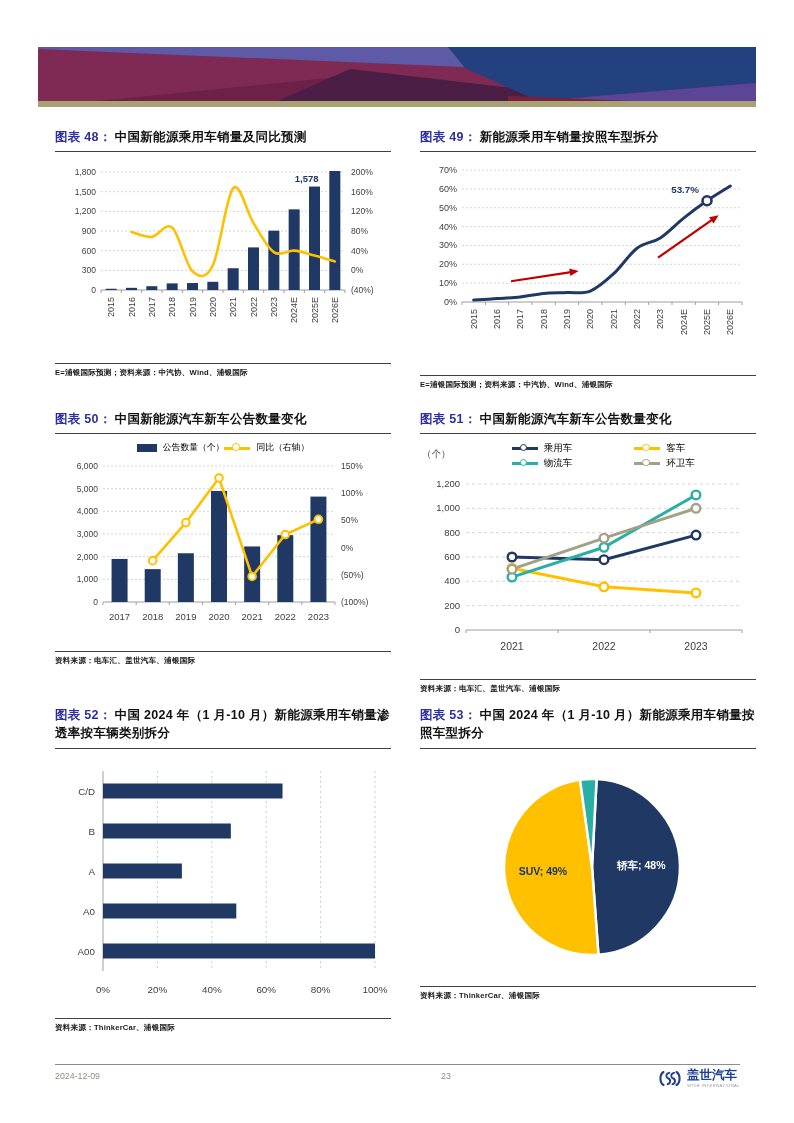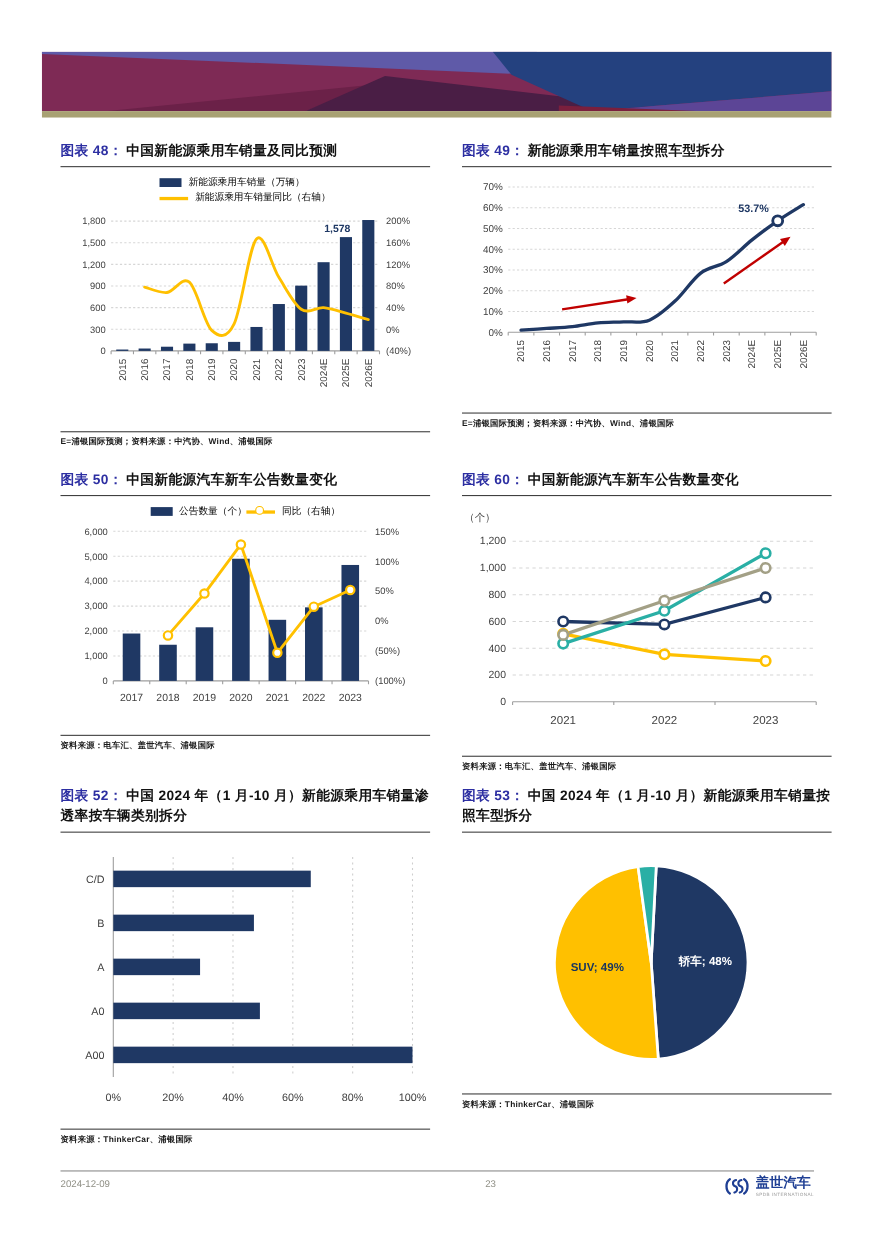--- a/index.html
+++ b/index.html
@@ -55,30 +55,20 @@
       <rect x="0" y="54" width="718" height="6" fill="#A8A173"></rect>
     </svg>
   </div>
 
   <div class="content">
 
     <div class="fig-row r1">
       <figure class="figure">
         <div class="fig-title"><span class="fig-label">图表 48：</span><span>中国新能源乘用车销量及同比预测</span></div>
         <div class="fig-rule"></div>
-        <div class="legend lg-stack" id="lg48">
-            <span class="lg-item">
-              <span class="sw-bar" style="background: rgb(31, 56, 100);"></span>
-              <span class="lg-text">新能源乘用车销量（万辆）</span>
-            </span>
-            <span class="lg-item">
-              <span class="sw-line" style="background: rgb(255, 192, 0);"></span>
-              <span class="lg-text">新能源乘用车销量同比（右轴）</span>
-            </span>
-          </div>
         <div class="chart" id="c48">
             <svg width="336" height="196" viewBox="0 0 336 196">
               <text x="41" y="133" text-anchor="end" font-size="8.5" fill="#404040">0</text>
               <line x1="46" y1="110.33333333333334" x2="290" y2="110.33333333333334" stroke="#D6D6D6" stroke-width="1" stroke-dasharray="2,2"></line>
               <text x="41" y="113.33333333333334" text-anchor="end" font-size="8.5" fill="#404040">300</text>
               <line x1="46" y1="90.66666666666667" x2="290" y2="90.66666666666667" stroke="#D6D6D6" stroke-width="1" stroke-dasharray="2,2"></line>
               <text x="41" y="93.66666666666667" text-anchor="end" font-size="8.5" fill="#404040">600</text>
               <line x1="46" y1="71" x2="290" y2="71" stroke="#D6D6D6" stroke-width="1" stroke-dasharray="2,2"></line>
               <text x="41" y="74" text-anchor="end" font-size="8.5" fill="#404040">900</text>
               <line x1="46" y1="51.33333333333334" x2="290" y2="51.33333333333334" stroke="#D6D6D6" stroke-width="1" stroke-dasharray="2,2"></line>
@@ -265,24 +255,50 @@
               <text x="164" y="162" text-anchor="middle" font-size="9.5" fill="#404040">2020</text>
               <text x="197.14285714285717" y="162" text-anchor="middle" font-size="9.5" fill="#404040">2021</text>
               <text x="230.2857142857143" y="162" text-anchor="middle" font-size="9.5" fill="#404040">2022</text>
               <text x="263.42857142857144" y="162" text-anchor="middle" font-size="9.5" fill="#404040">2023</text>
             </svg>
           </div>
         <div class="fig-rule bottom"></div>
         <div class="fig-source">资料来源：电车汇、盖世汽车、浦银国际</div>
       </figure>
       <figure class="figure">
-        <div class="fig-title"><span class="fig-label">图表 60：</span><span>中国新能源汽车新车公告数量变化</span></div>
+        <div class="fig-title"><span class="fig-label">图表 51：</span><span>中国新能源汽车新车公告数量变化</span></div>
         <div class="fig-rule"></div>
         <div class="legend lg51wrap">
           <span class="unit">（个）</span>
+          <div class="lg-grid" id="lg51">
+              <span class="lg-item">
+                <span class="sw-line" style="background: rgb(31, 56, 100);">
+                  <span class="sw-dot" style="border-color: rgb(31, 56, 100);"></span>
+                </span>
+                <span class="lg-text">乘用车</span>
+              </span>
+              <span class="lg-item">
+                <span class="sw-line" style="background: rgb(255, 192, 0);">
+                  <span class="sw-dot" style="border-color: rgb(255, 192, 0);"></span>
+                </span>
+                <span class="lg-text">客车</span>
+              </span>
+              <span class="lg-item">
+                <span class="sw-line" style="background: rgb(42, 175, 165);">
+                  <span class="sw-dot" style="border-color: rgb(42, 175, 165);"></span>
+                </span>
+                <span class="lg-text">物流车</span>
+              </span>
+              <span class="lg-item">
+                <span class="sw-line" style="background: rgb(163, 160, 134);">
+                  <span class="sw-dot" style="border-color: rgb(163, 160, 134);"></span>
+                </span>
+                <span class="lg-text">环卫车</span>
+              </span>
+            </div>
         </div>
         <div class="chart" id="c51">
             <svg width="336" height="202" viewBox="0 0 336 202">
               <text x="40" y="163" text-anchor="end" font-size="9.5" fill="#404040">0</text>
               <line x1="46" y1="135.66666666666666" x2="322" y2="135.66666666666666" stroke="#D6D6D6" stroke-width="1" stroke-dasharray="3,3"></line>
               <text x="40" y="138.66666666666666" text-anchor="end" font-size="9.5" fill="#404040">200</text>
               <line x1="46" y1="111.33333333333334" x2="322" y2="111.33333333333334" stroke="#D6D6D6" stroke-width="1" stroke-dasharray="3,3"></line>
               <text x="40" y="114.33333333333334" text-anchor="end" font-size="9.5" fill="#404040">400</text>
               <line x1="46" y1="87" x2="322" y2="87" stroke="#D6D6D6" stroke-width="1" stroke-dasharray="3,3"></line>
               <text x="40" y="90" text-anchor="end" font-size="9.5" fill="#404040">600</text>

